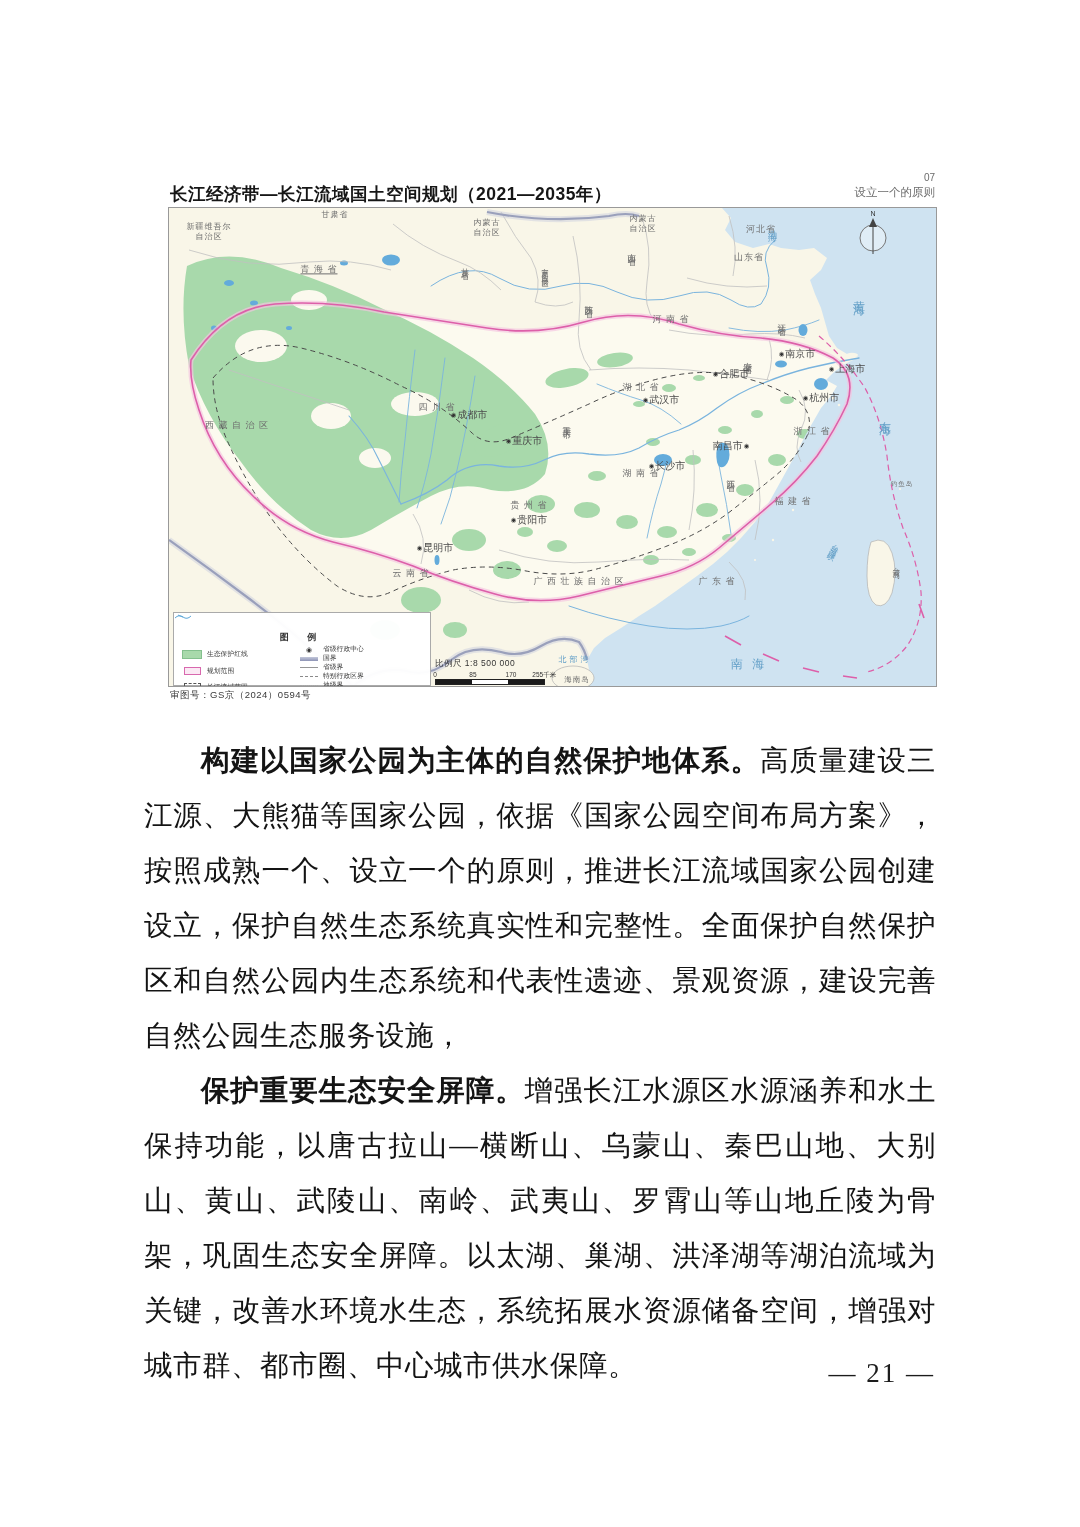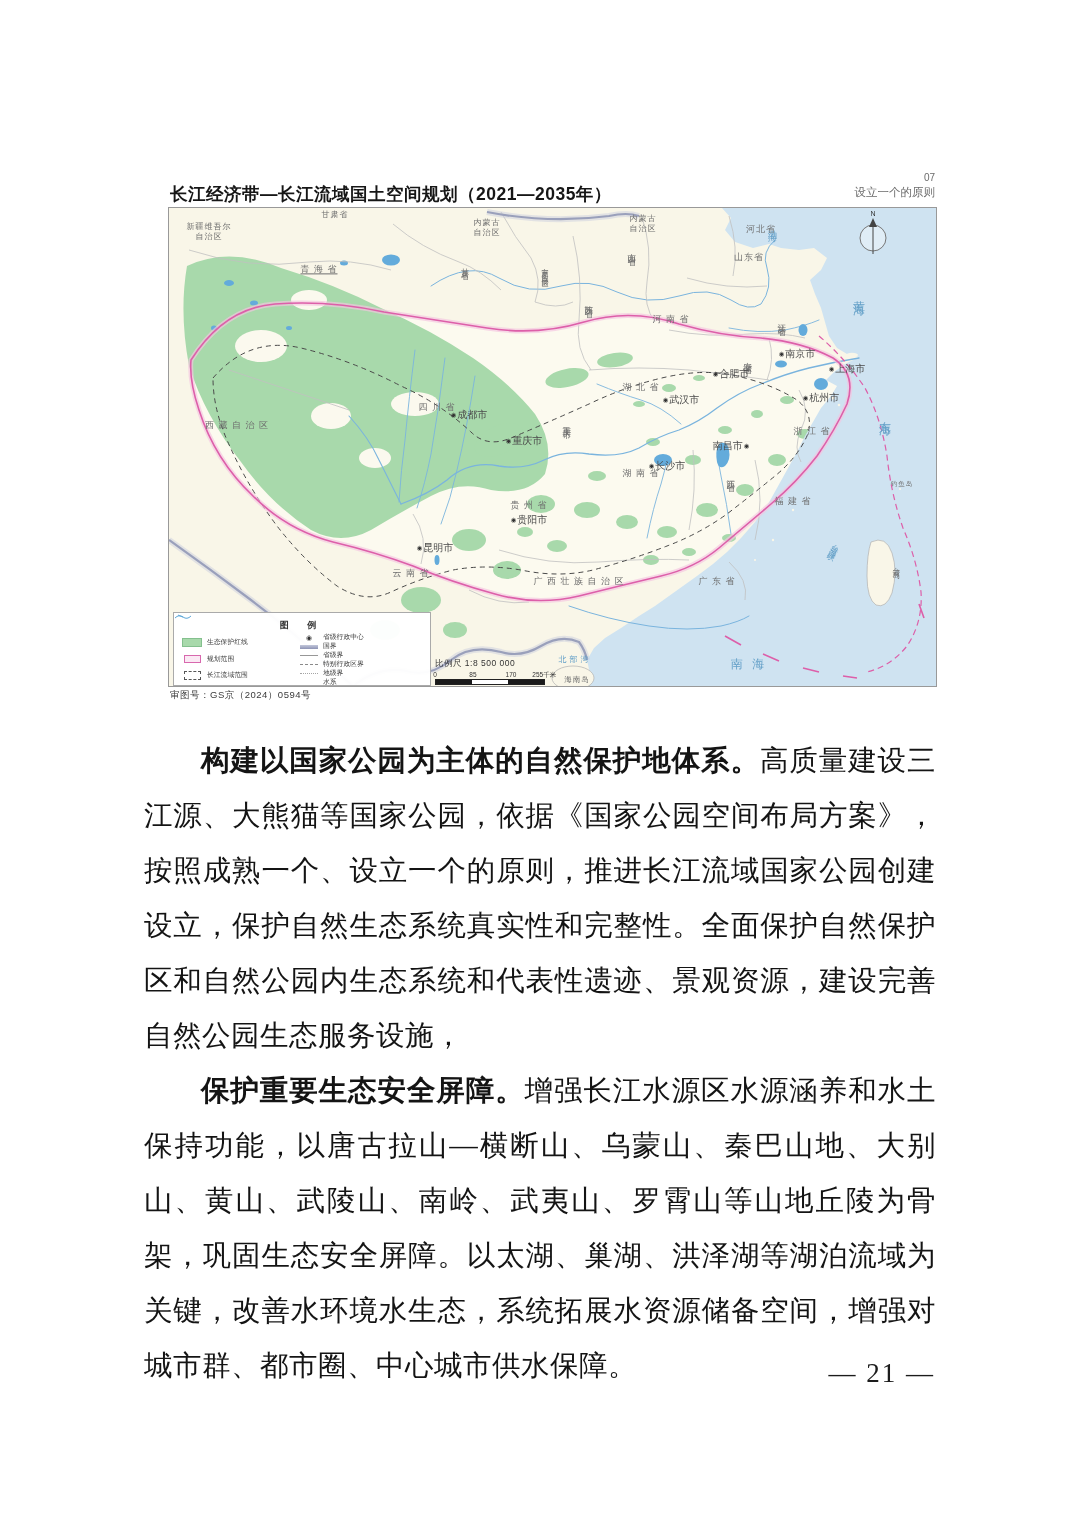--- a/index.html
+++ b/index.html
@@ -19,21 +19,21 @@
   .mlab{position:absolute;transform:translate(-50%,-50%);font-size:9px;color:#6e6e6e;white-space:pre-line;text-align:center;line-height:1.25;letter-spacing:1px;}
   .mlab.vert{writing-mode:vertical-rl;letter-spacing:2px;line-height:1;}
   .mlab.sea{color:#64a0c8;letter-spacing:3px;}
   .mcity{position:absolute;display:flex;align-items:center;gap:1px;transform:translate(-50%,-50%);white-space:nowrap;}
   .mcity.left{flex-direction:row-reverse;}
   .cdot{font-size:6.5px;color:#333;line-height:1;}
   .clab{font-size:10px;color:#4a4a4a;letter-spacing:0;}
 
   
   #legend{position:absolute;left:4px;top:404px;width:258px;height:74px;background:rgba(255,255,255,.97);
-          border:1px solid #aaa;box-sizing:border-box;padding:6px 8px 2px 8px;}
+          border:1px solid #aaa;box-sizing:border-box;padding:18px 8px 2px 8px;}
   .lg-title{text-align:center;font-size:9px;font-weight:bold;color:#333;letter-spacing:8px;margin-bottom:2px;}
   .lg-cols{display:flex;}
   #lg-left{width:118px;display:flex;flex-direction:column;justify-content:space-around;height:50px;}
   #lg-right{flex:1;display:flex;flex-direction:column;justify-content:space-between;height:52px;}
   .lg-row{display:flex;align-items:center;gap:5px;font-size:6.8px;color:#3a3a3a;line-height:1;}
   .sw{display:inline-flex;align-items:center;justify-content:center;width:18px;flex:0 0 18px;font-style:normal;}
   .sw-green{height:7px;background:#a8d9ab;border:.5px solid #84c08e;}
   .sw-pink{height:6px;width:15px;flex-basis:15px;border:1.5px solid #d868ae;background:#fbe9f4;margin:0 1.5px;}
   .sw-bracket{height:7px;width:15px;flex-basis:15px;border:1px dashed #555;margin:0 1.5px;}
   .sw-dot{font-size:7px;color:#333;}
@@ -240,21 +240,21 @@
         <span class="mlab sea" style="left: 580px; top: 456px; font-size: 12px;">南  海</span>
         <span class="mlab sea" style="left: 406px; top: 452px; font-size: 8px;">北部湾</span>
         <span class="mcity" style="left: 300px; top: 207px; align-items: center;">
           <span class="cdot">◉</span>
           <span class="clab">成都市</span>
         </span>
         <span class="mcity" style="left: 355px; top: 233px;">
           <span class="cdot">◉</span>
           <span class="clab">重庆市</span>
         </span>
-        <span class="mcity" style="left: 512px; top: 192px;">
+        <span class="mcity" style="left: 492px; top: 192px;">
           <span class="cdot">◉</span>
           <span class="clab">武汉市</span>
         </span>
         <span class="mcity" style="left: 498px; top: 258px;">
           <span class="cdot">◉</span>
           <span class="clab">长沙市</span>
         </span>
         <span class="mcity left" style="left: 536px; top: 238px; margin-left: 26px;">
           <span class="cdot">◉</span>
           <span class="clab">南昌市</span>

